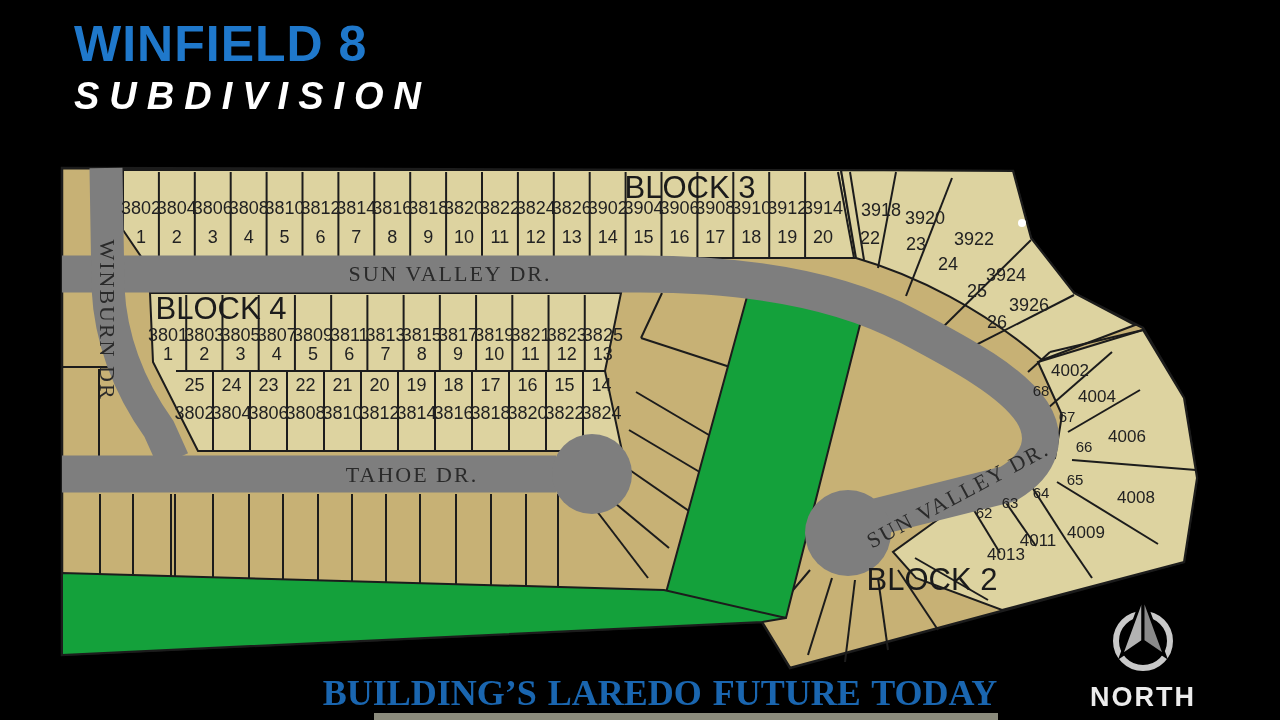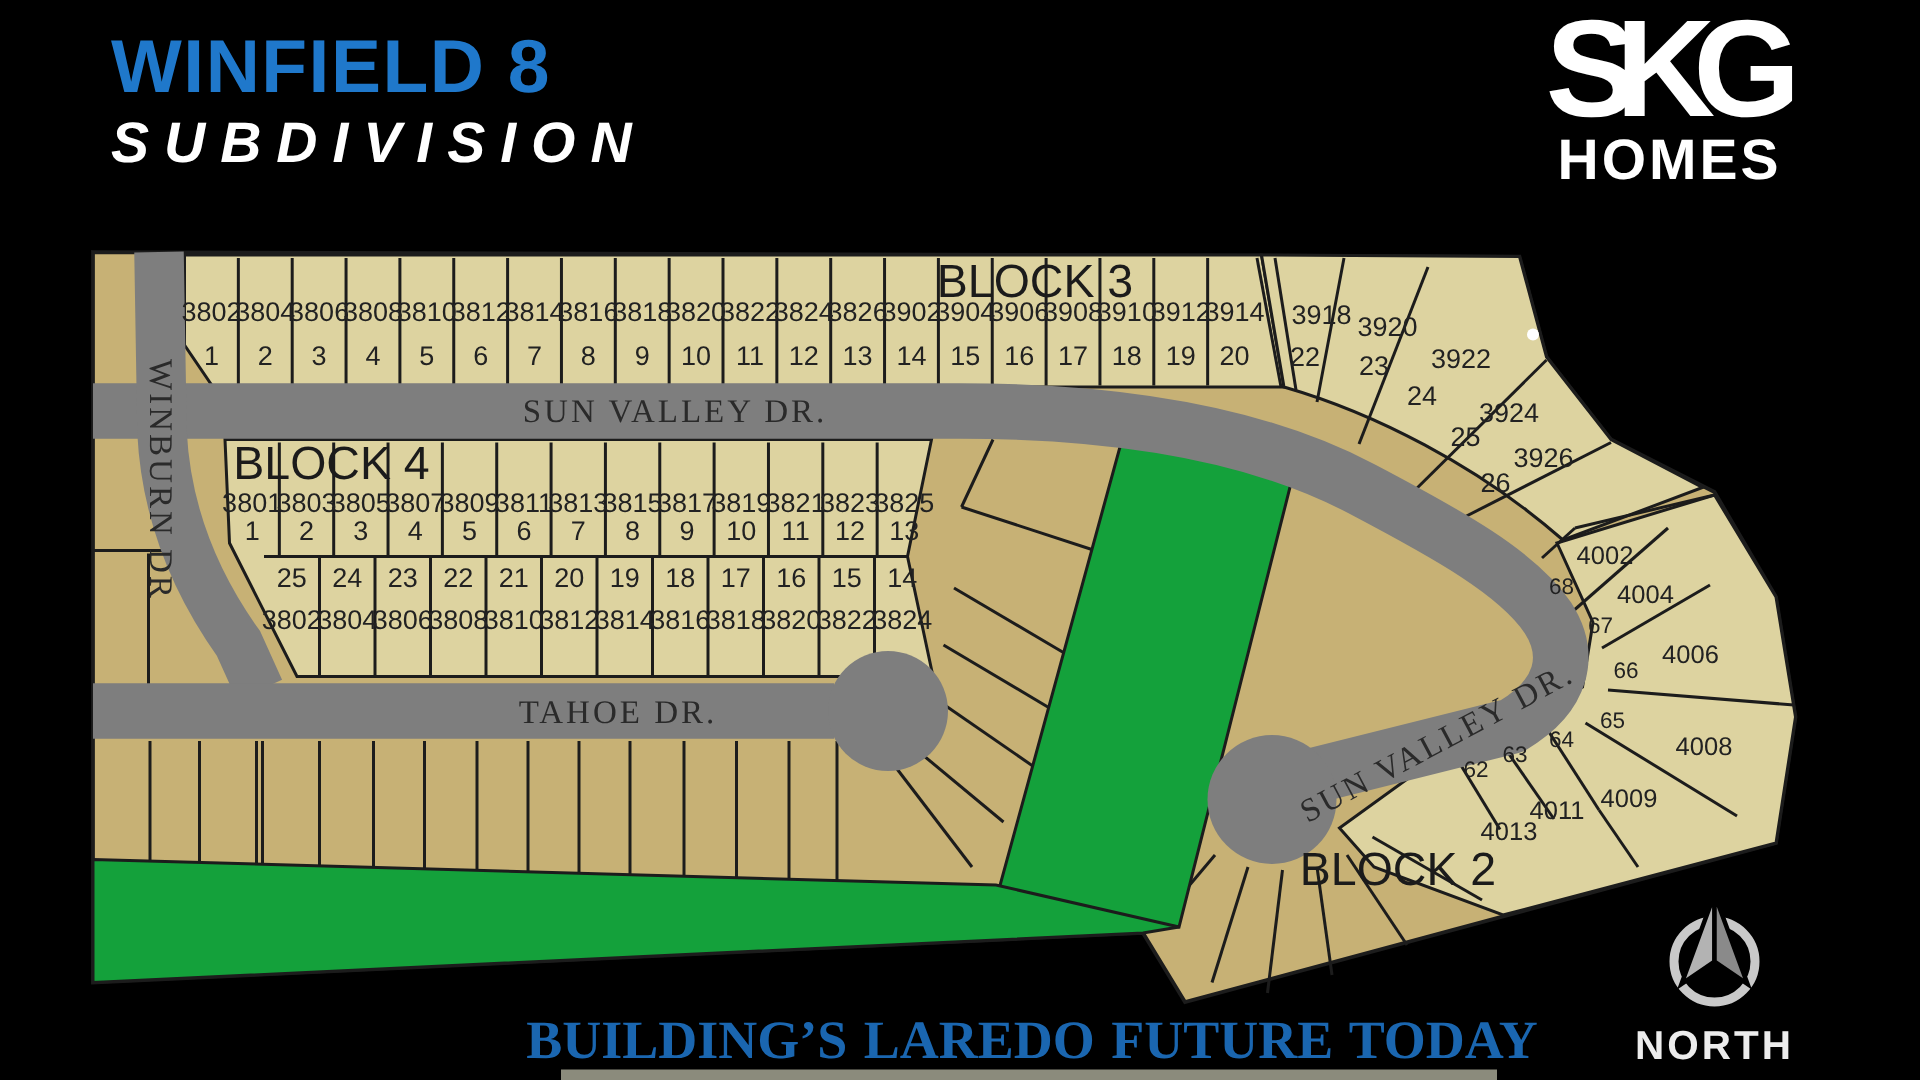--- a/index.html
+++ b/index.html
@@ -8,21 +8,21 @@
   
   .title-block{position:absolute;left:74px;top:18px;line-height:1.05;}
   .title-main{font-size:50px;font-weight:800;color:var(--title_blue);letter-spacing:1px;}
   .title-sub{font-size:38px;font-style:italic;font-weight:600;color:#fff;letter-spacing:10px;margin-top:6px;text-align:right;}
   .logo{position:absolute;right:72px;top:0px;width:190px;text-align:center;color:#fff;}
   .logo-skg{font-size:92px;font-weight:700;letter-spacing:-0.16em;line-height:1.0;margin-right:10px;}
   .logo-homes{font-size:38px;font-weight:700;letter-spacing:2px;margin-top:-6px;}
   
   .tagline{position:absolute;left:320px;top:672px;width:680px;text-align:center;
            font-family:"Liberation Serif",serif;font-weight:700;font-size:36px;
-           color:var(--tagline_blue);letter-spacing:0px;word-spacing:2px;white-space:nowrap;margin-left:28px;}
+           color:var(--tagline_blue);letter-spacing:0px;word-spacing:2px;white-space:nowrap;}
   .bottom-bar{position:absolute;left:374px;top:713px;width:624px;height:7px;background:#8b8b7c;}
   
   svg{position:absolute;left:0;top:0;}
   .lot-pale{fill:var(--pale_lot);stroke:var(--outline);stroke-width:2;}
   .lot-dark{fill:var(--dark_lot);stroke:var(--outline);stroke-width:2.5;}
   .greenbelt{fill:var(--green);stroke:var(--outline);stroke-width:2;}
   .road{stroke:var(--road);fill:none;}
   .road-fill{fill:var(--road);}
   .lot-line{stroke:var(--outline);stroke-width:2;}
   text{fill:var(--label_dark);}
@@ -283,20 +283,16 @@
       <polygon points="1143,596 1121,656 1143,641" fill="#b3b3b3" stroke="#000" stroke-width="3"></polygon>
       <polygon points="1143,596 1165,656 1143,641" fill="#8a8a8a" stroke="#000" stroke-width="3"></polygon>
       <text class="northlabel" x="1143" y="706">NORTH</text>
     </g>
   </svg>
 
   <div class="title-block">
     <div class="title-main">WINFIELD 8</div>
     <div class="title-sub">SUBDIVISION</div>
   </div>
-  <div class="logo">
-    <div class="logo-skg">SKG</div>
-    <div class="logo-homes">HOMES</div>
-  </div>
 
   <div class="tagline">BUILDING’S LAREDO FUTURE TODAY</div>
   <div class="bottom-bar"></div>
 </div>
 
 </body></html>

